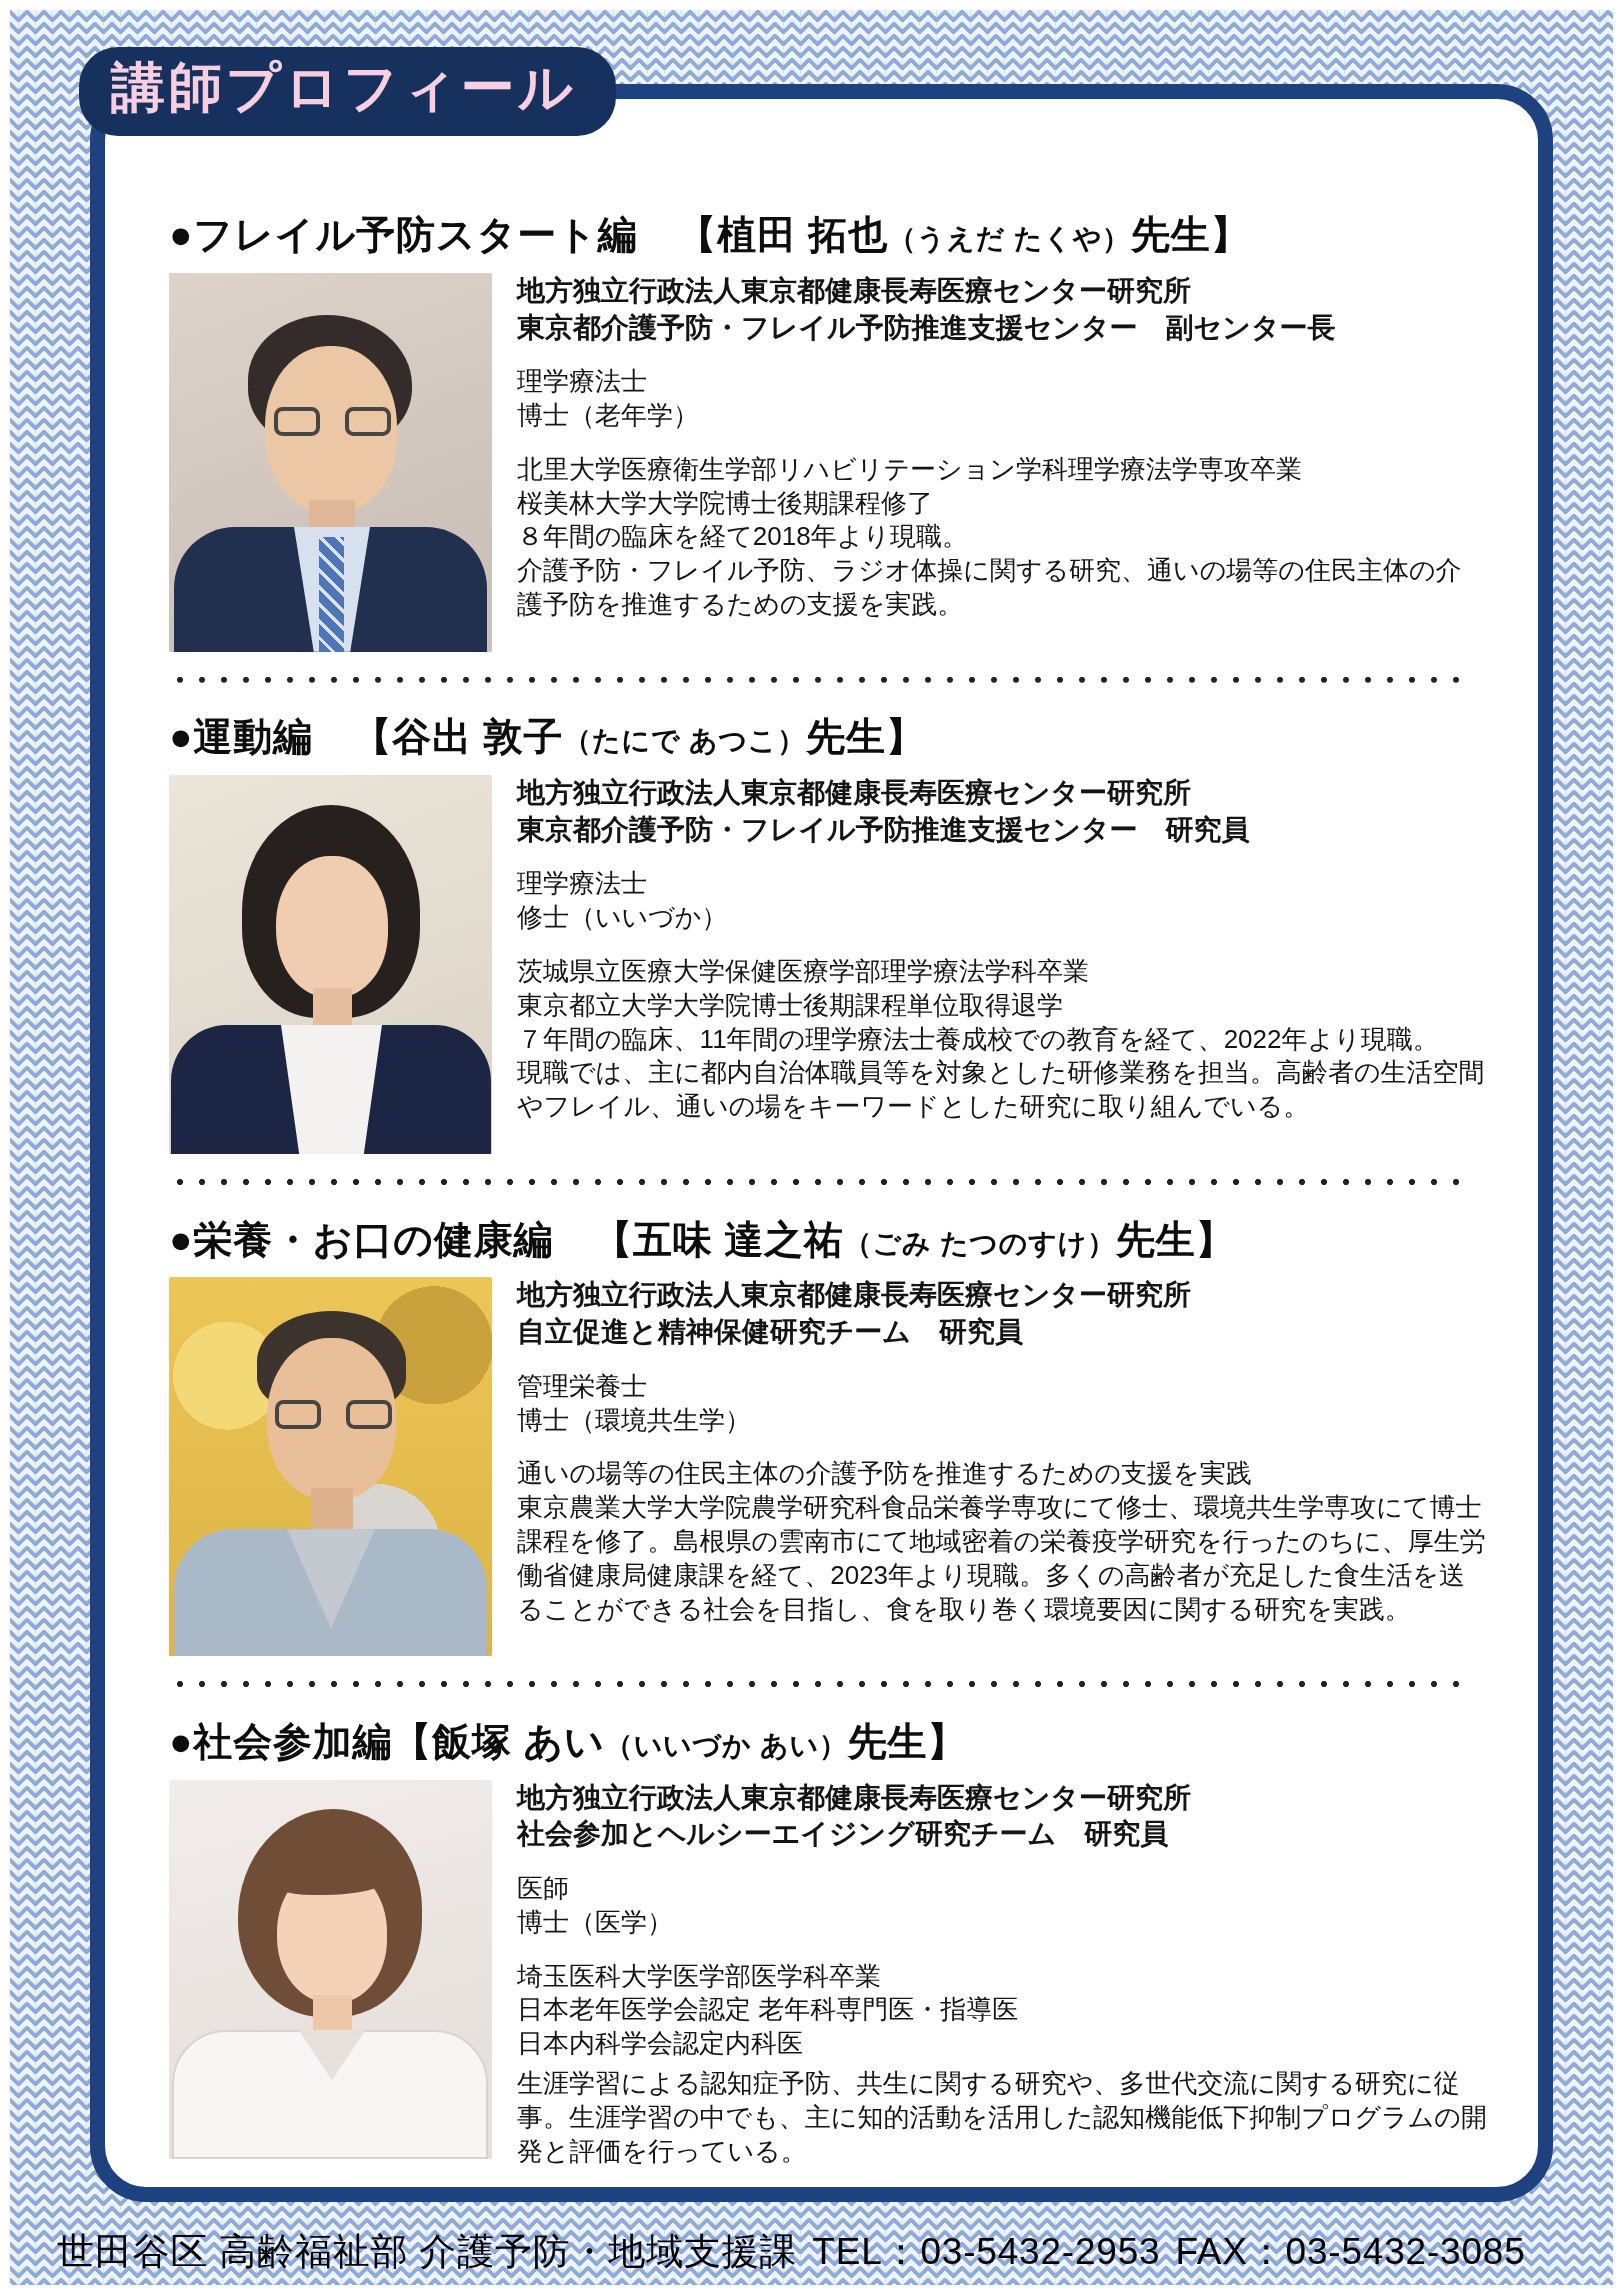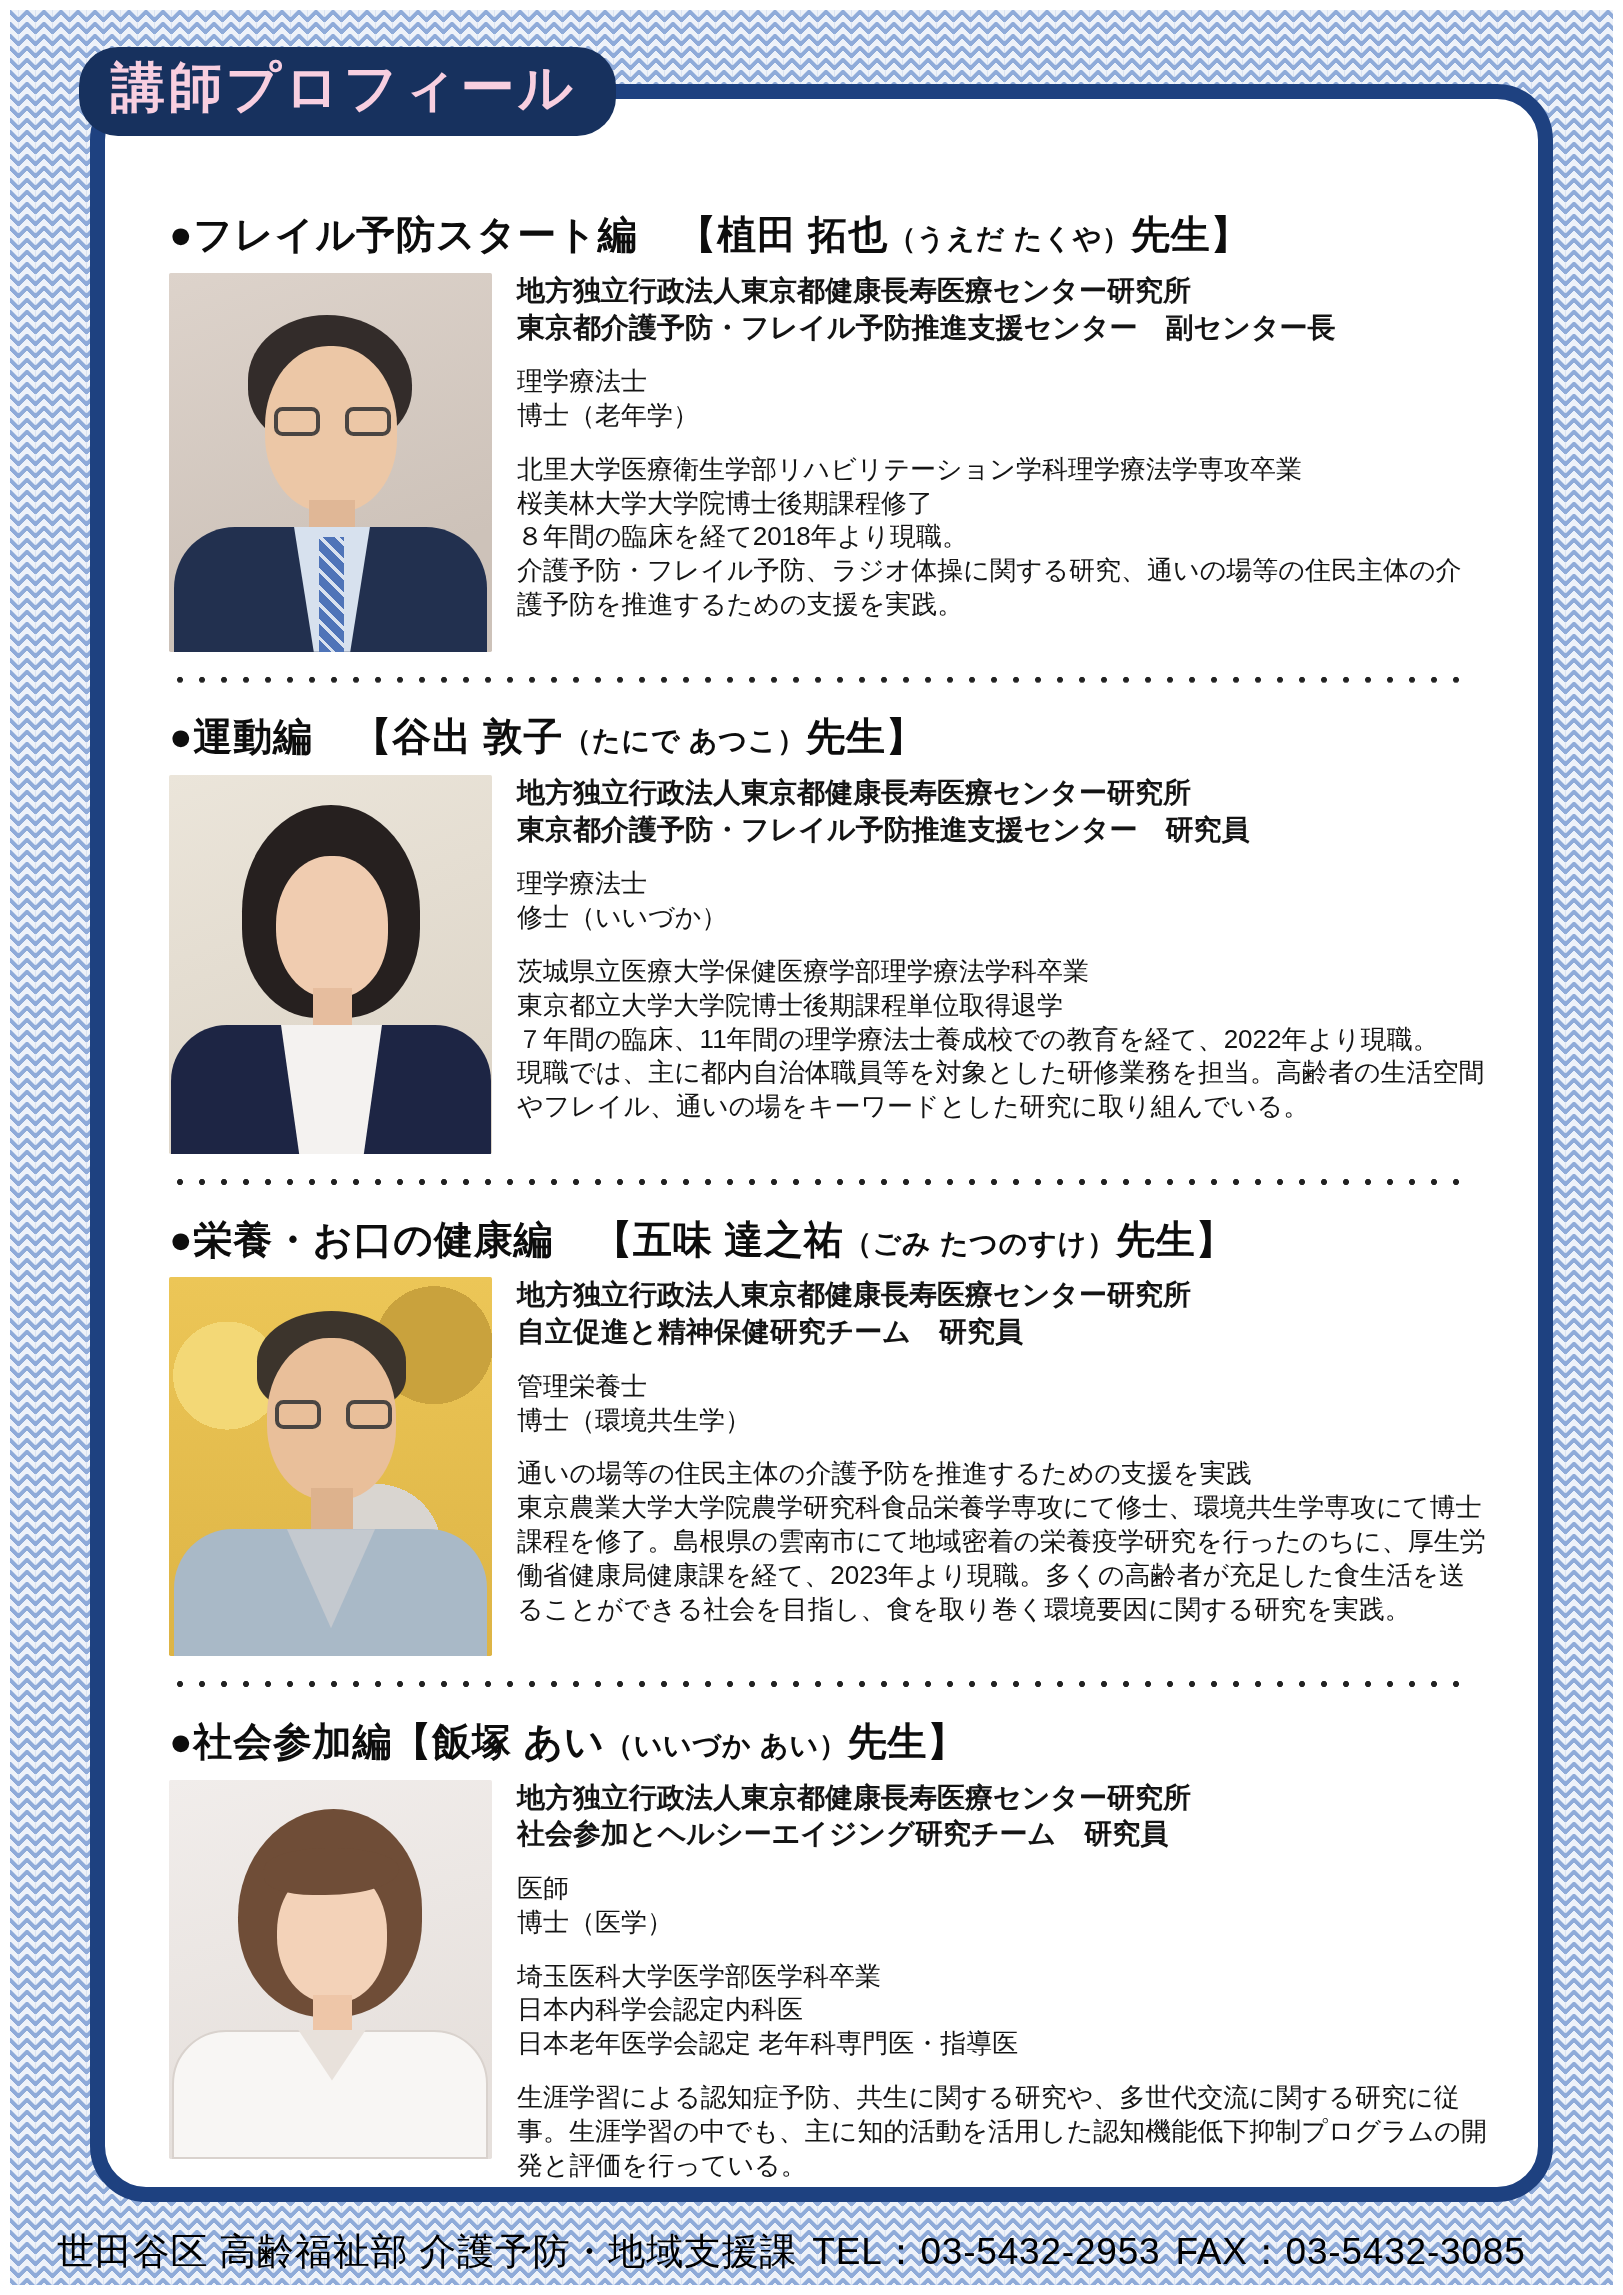--- a/index.html
+++ b/index.html
@@ -41,21 +41,21 @@
     padding:96px 36px 0 49px;}
   .sec-head{font-size:39px;font-weight:bold;color:#0d0d0d;letter-spacing:0.8px;line-height:1.3;white-space:nowrap;}
   .sec-head .kana{font-size:28px;}
   .row{display:flex;align-items:flex-start;margin-top:12px;}
   .ptext{margin-left:25px;flex:1;font-size:26px;color:#141414;}
   .org{font-weight:bold;font-size:28px;line-height:1.32;}
   .qual{margin-top:18.6px;line-height:1.3;}
   .edu{margin-top:20px;line-height:1.3;}
   .edu div,.qual div{line-height:1.3;}
   .summary{line-height:1.3;}
-  .summary.gap{margin-top:20px;}
+  .summary.gap{margin-top:6px;}
   .dots{
     height:7.6px;margin:24px 20px 29px 0;
     background-image:radial-gradient(circle,#222 2.7px,transparent 3.2px);
     background-size:22px 7.6px;background-repeat:repeat-x;background-position:0 center;
   }
   
   .footer{
     position:absolute;left:47px;top:2217px;z-index:5;
     font-size:37px;color:#000;letter-spacing:0.8px;white-space:nowrap;
   }
@@ -211,22 +211,22 @@
           <div class="org">
             <div>地方独立行政法人東京都健康長寿医療センター研究所</div>
             <div>社会参加とヘルシーエイジング研究チーム　研究員</div>
           </div>
           <div class="qual">
             <div>医師</div>
             <div>博士（医学）</div>
           </div>
           <div class="edu">
             <div>埼玉医科大学医学部医学科卒業</div>
+            <div>日本老年医学会認定 老年科専門医・指導医</div>
             <div>日本内科学会認定内科医</div>
-            <div>日本老年医学会認定 老年科専門医・指導医</div>
             <div class="summary gap">生涯学習による認知症予防、共生に関する研究や、多世代交流に関する研究に従事。生涯学習の中でも、主に知的活動を活用した認知機能低下抑制プログラムの開発と評価を行っている。</div>
           </div>
         </div>
       </div>
 
     </div>
   </div>
 
   <div class="title-badge">
     <span class="t">講師プロフィール</span>

